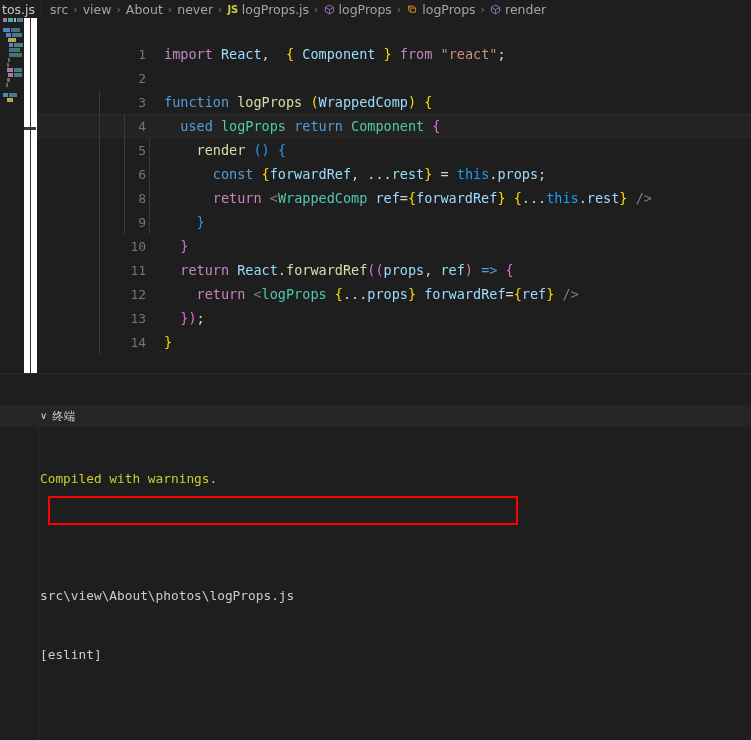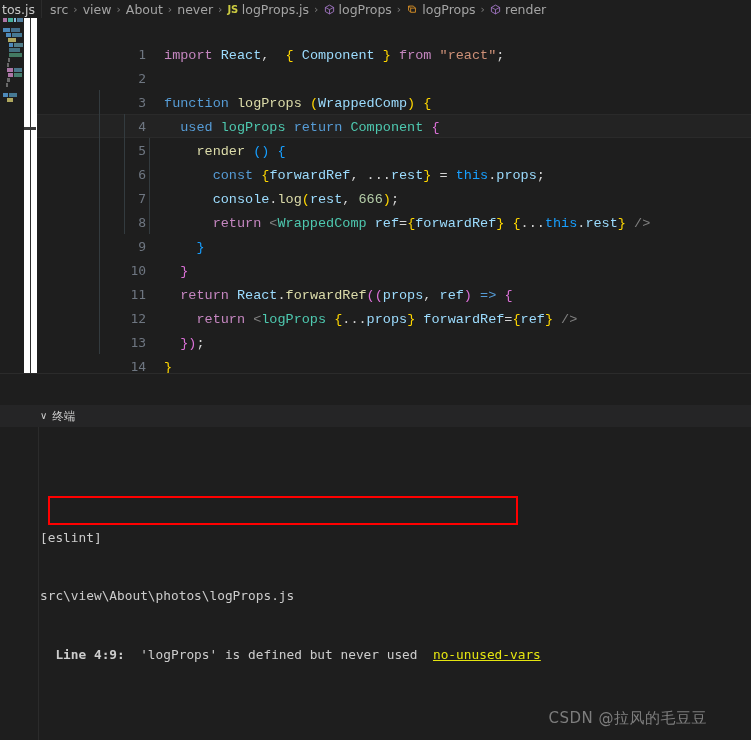--- a/index.html
+++ b/index.html
@@ -67,21 +67,21 @@
   }
   .code-line.active:after{
     content:"";position:absolute;left:0;right:-720px;bottom:0;height:1px;background:#2a2a2a;
   }
   .lno{
     display:inline-block;width:44px;text-align:right;
     color:#6e7681;font-size:13px;
     font-family:"DejaVu Sans Mono","Liberation Mono",monospace;
     position:relative;z-index:2;
   }
-  .ctext{position:relative;z-index:2;padding-left:18px;font-family:Liberation Mono, monospace;}
+  .ctext{position:relative;z-index:2;padding-left:18px;}
   .guides{position:absolute;left:0;top:0;height:100%;width:100%;z-index:1;}
   .guide{position:absolute;top:0;bottom:0;width:1px;background:#333b3f;}
 
   
   .t-kw{color:#c586c0;}        
   .t-kw2{color:#569cd6;}       
   .t-var{color:#9cdcfe;}
   .t-cls{color:#4ec9b0;}
   .t-fn{color:#dcdcaa;}
   .t-str{color:#ce9178;}
@@ -304,23 +304,20 @@
       </div>
 
       <div class="code-line active">
         <span class="lno">5</span><span class="ctext">    <span class="t-fn">render</span> <span class="t-b">()</span> <span class="t-b">{</span></span>
       </div>
 
       <div class="code-line">
         <span class="lno">6</span><span class="ctext">      <span class="t-kw2">const</span> <span class="t-y">{</span><span class="t-var">forwardRef</span><span class="t-plain">,</span> <span class="t-plain">...</span><span class="t-var">rest</span><span class="t-y">}</span> <span class="t-plain">=</span> <span class="t-b">this</span><span class="t-plain">.</span><span class="t-var">props</span><span class="t-plain">;</span></span>
       </div>
 
-      <div class="code-line">
-        <span class="lno">7</span><span class="ctext">      <span class="t-var">console</span><span class="t-plain">.</span><span class="t-fn">log</span><span class="t-y">(</span><span class="t-var">rest</span><span class="t-plain">,</span> <span class="t-num">666</span><span class="t-y">)</span><span class="t-plain">;</span></span>
-      </div>
 
       <div class="code-line">
         <span class="lno">8</span><span class="ctext">      <span class="t-kw">return</span> <span class="t-punc">&lt;</span><span class="t-tag">WrappedComp</span> <span class="t-attr">ref</span><span class="t-plain">=</span><span class="t-y">{</span><span class="t-var">forwardRef</span><span class="t-y">}</span> <span class="t-y">{</span><span class="t-plain">...</span><span class="t-b">this</span><span class="t-plain">.</span><span class="t-var">rest</span><span class="t-y">}</span> <span class="t-punc">/&gt;</span></span>
       </div>
 
       <div class="code-line">
         <span class="lno">9</span><span class="ctext">    <span class="t-b">}</span></span>
       </div>
 
       <div class="code-line">
@@ -361,34 +358,33 @@
 
     <div class="panel-header">
       <div class="panel-title">
         <span class="chev">∨</span>
         <span>终端</span>
       </div>
     </div>
     <div class="panel-sep-v"></div>
 
     <div class="term-body">
+      <div class="term-line"><span class="tc-olive">Compiled with warnings.</span></div>
       <div class="term-line">&nbsp;</div>
+      <div class="term-line"><span class="tc-white">src\view\About\photos\logProps.js</span></div>
       <div class="term-line"><span class="tc-white">[eslint]</span></div>
-      <div class="term-line"><span class="tc-white">src\view\About\photos\logProps.js</span></div>
-      <div class="term-line"><span class="tc-bold">  Line 4:9:</span><span class="tc-white">  'logProps' is defined but never used</span><span>&nbsp;&nbsp;</span><span class="tc-link">no-unused-vars</span></div>
       
       
       
       
       
       
       
       
       
       
     </div>
   </div>
 
   <div class="redbox"></div>
 
-  <div class="watermark">CSDN @拉风的毛豆豆</div>
 
 </div>
 
 </body></html>

